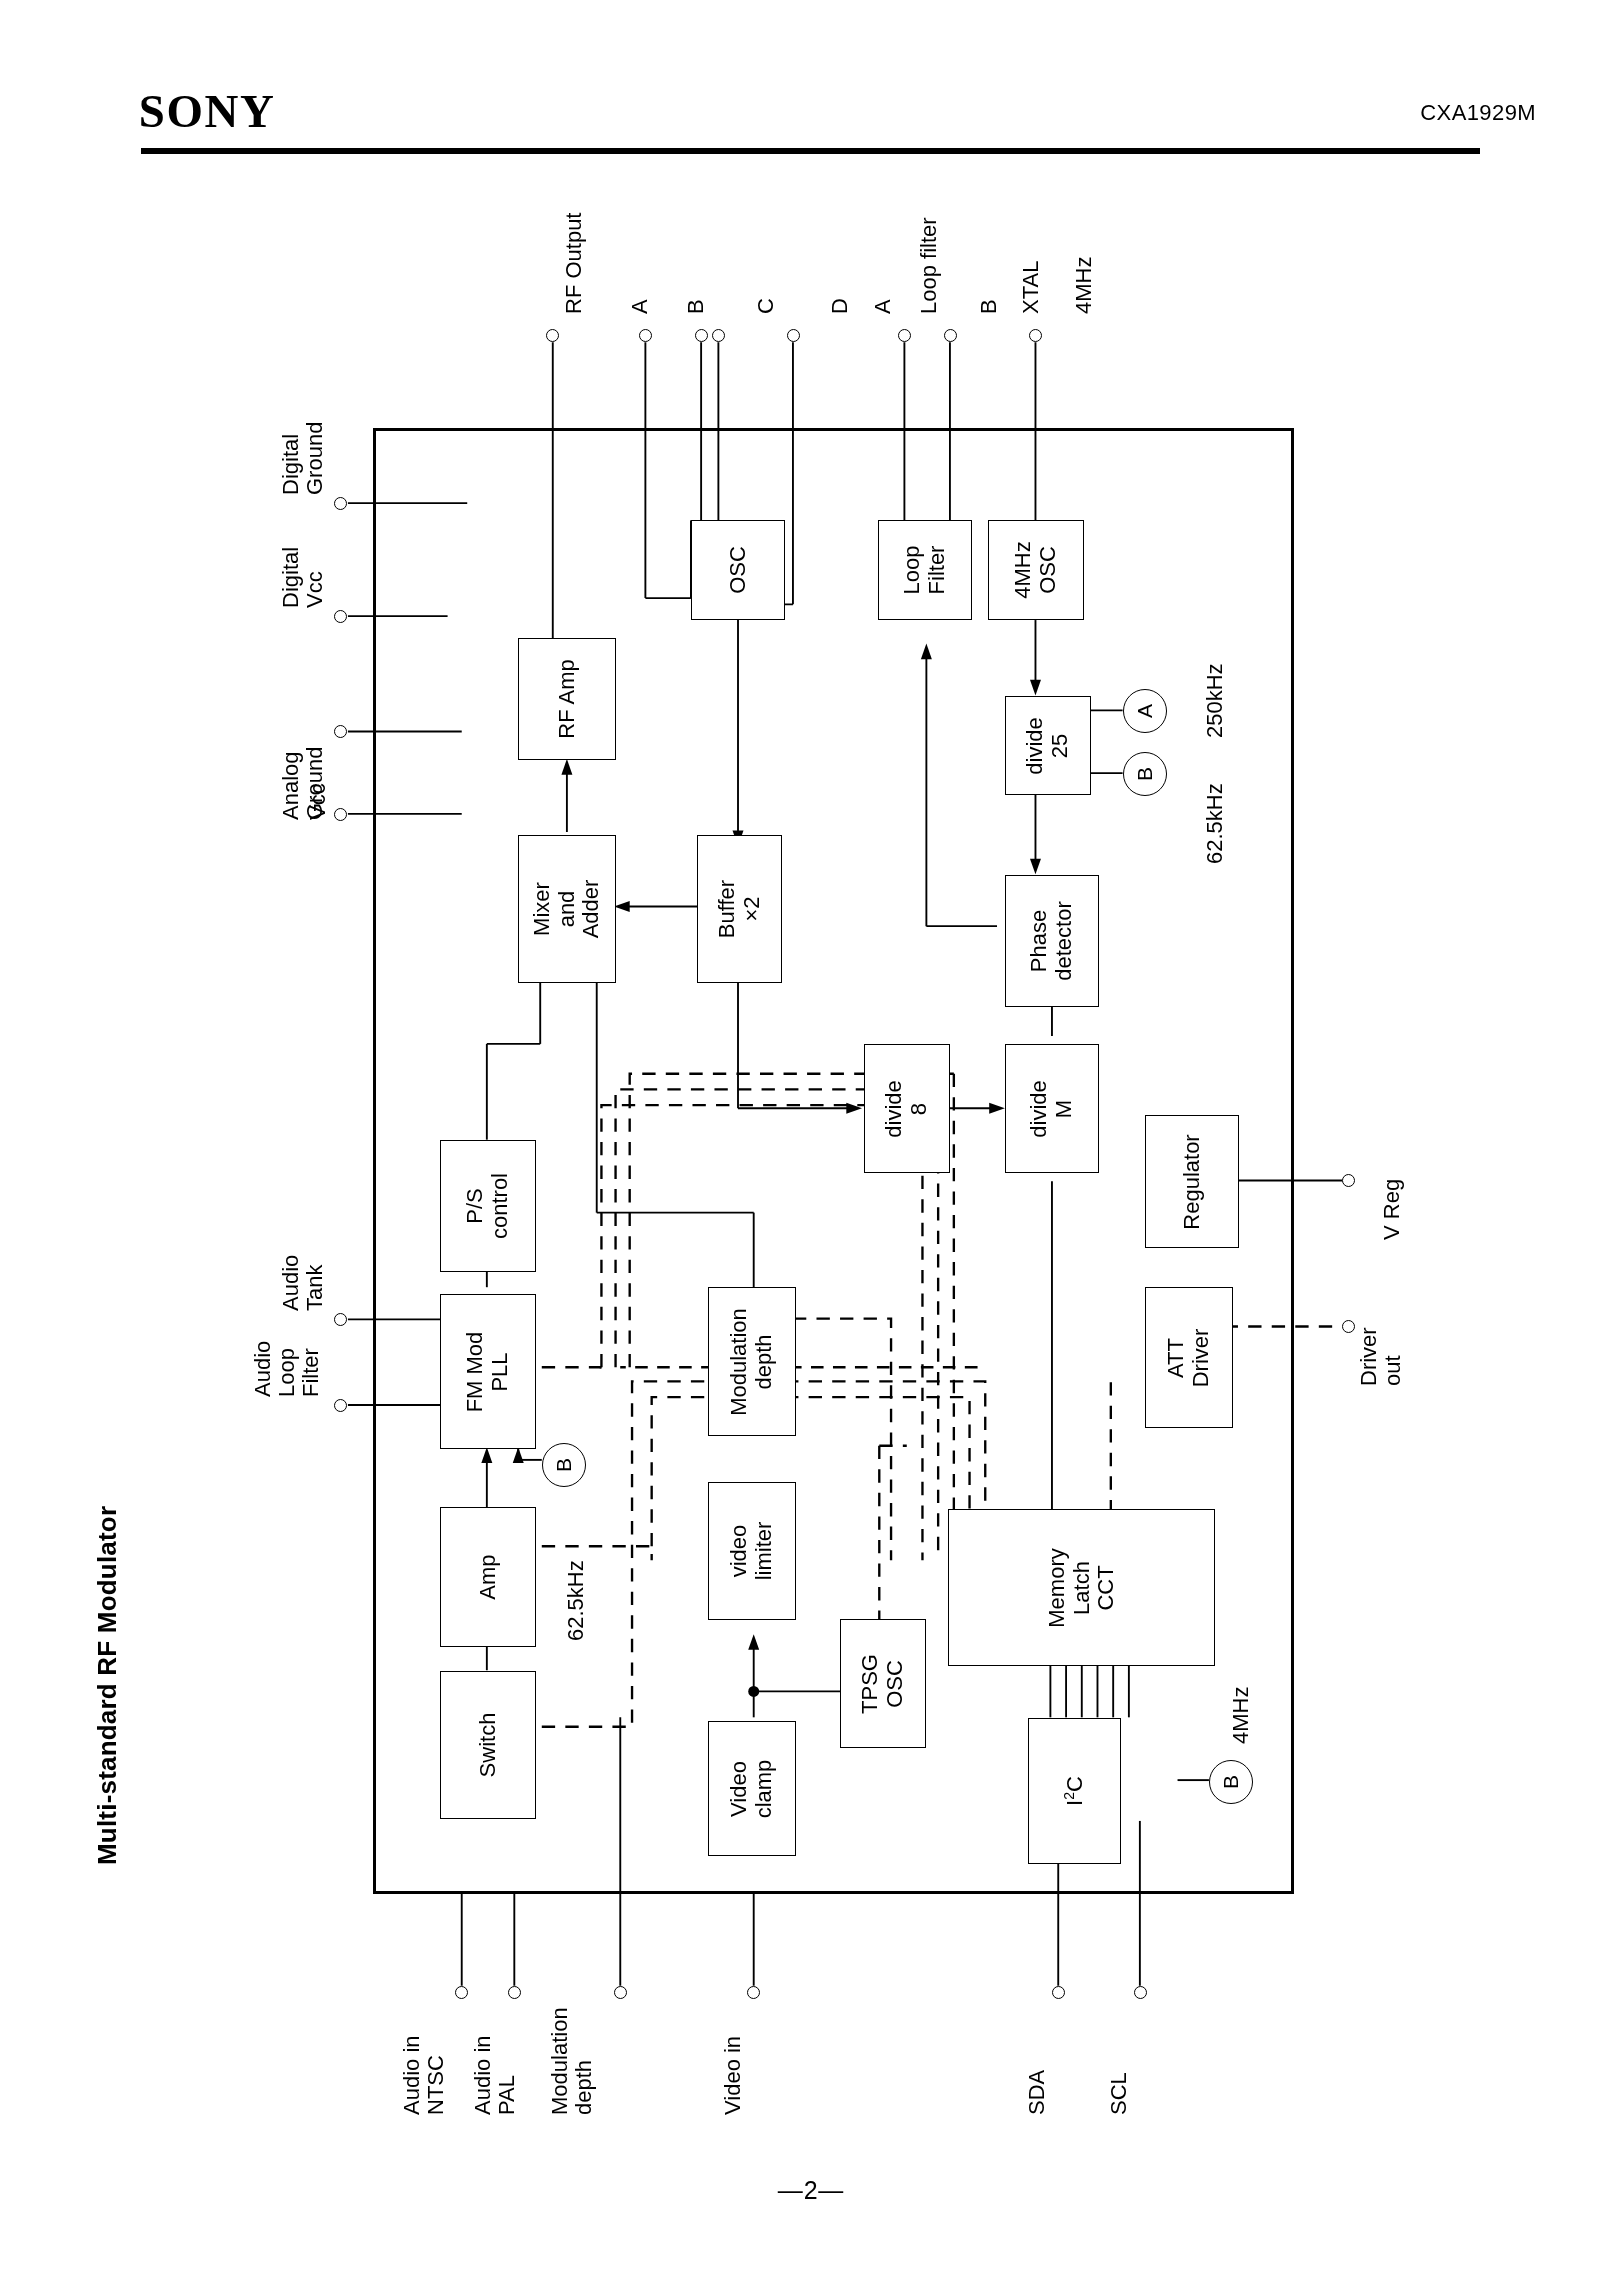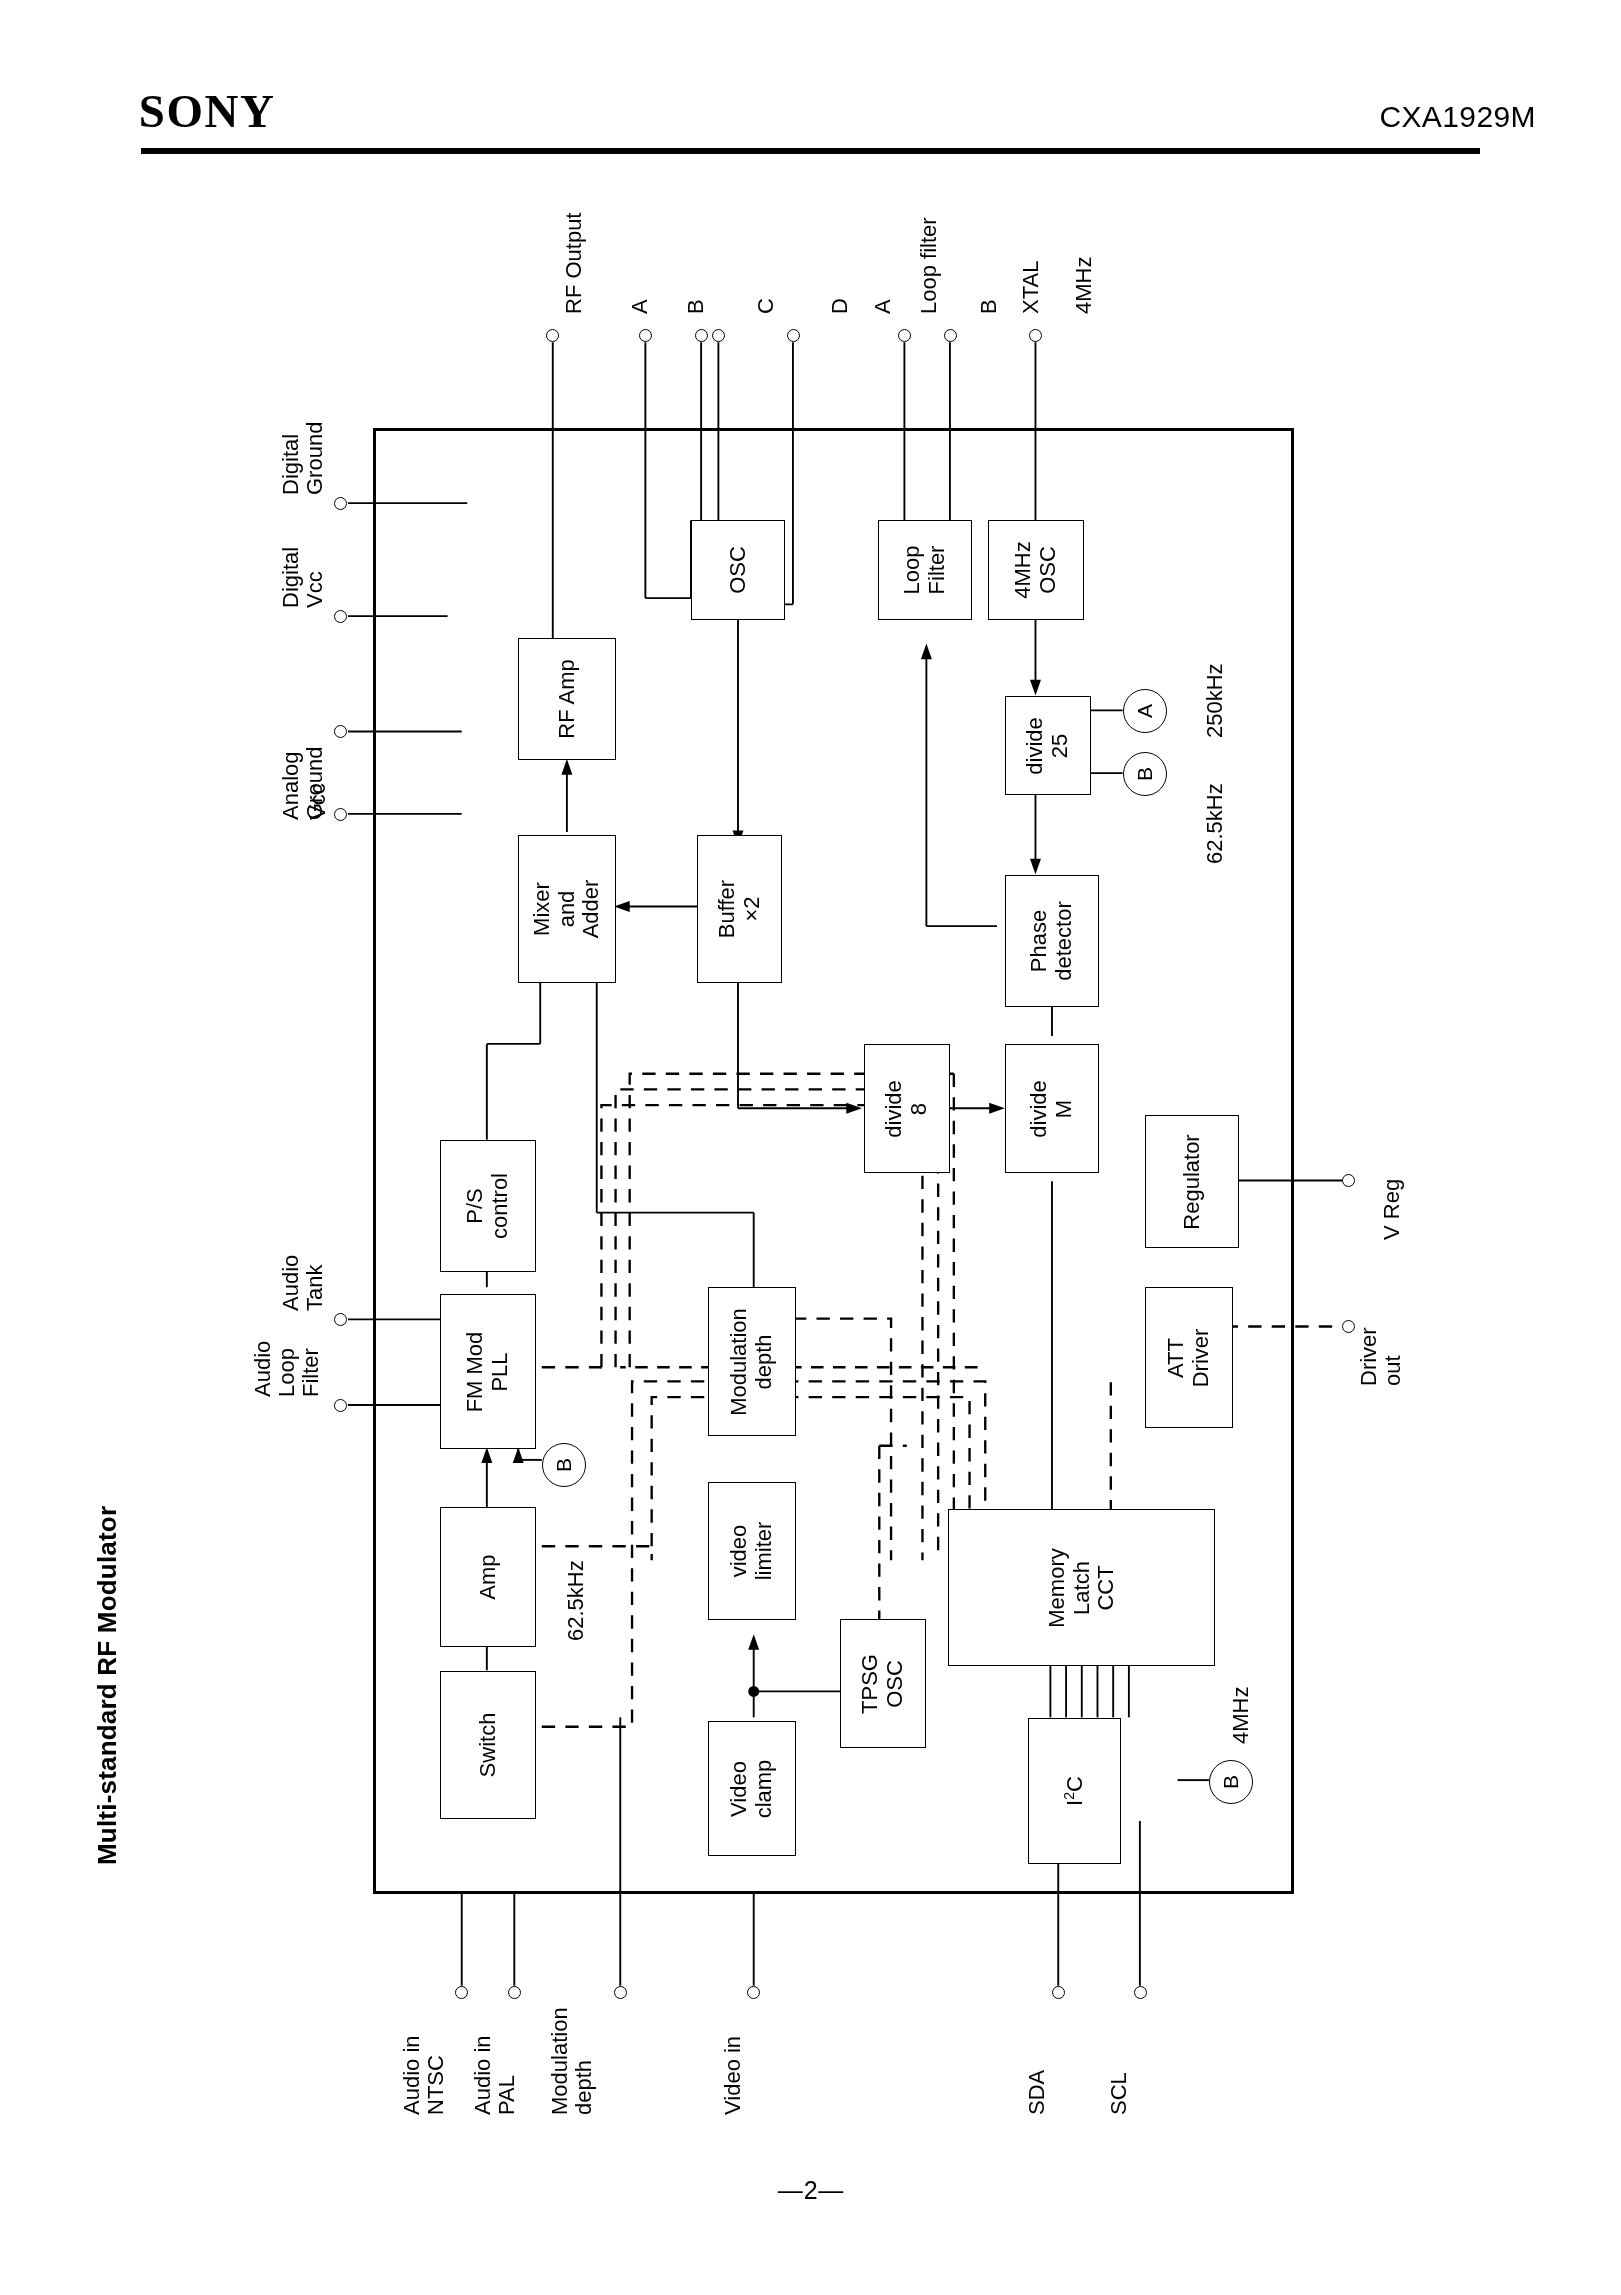--- a/index.html
+++ b/index.html
@@ -8,21 +8,21 @@
 
   
   .hdr-logo{
     position:absolute;left:140px;top:85px;
     font-family:"Liberation Serif",serif;
     font-weight:bold;font-size:46px;letter-spacing:1.6px;
     transform:scaleX(1.02);
   }
   .hdr-part{
     position:absolute;right:86px;top:100px;
-    font-size:30px;letter-spacing:0.4px;
+    font-size:22px;letter-spacing:0.4px;
   }
   .hdr-rule{
     position:absolute;left:141px;top:148px;width:1339px;height:5.5px;background:#000;
   }
 
   
   .footer{
     position:absolute;left:0;top:2176px;width:100%;text-align:center;
     font-size:25px;letter-spacing:0.8px;
   }

